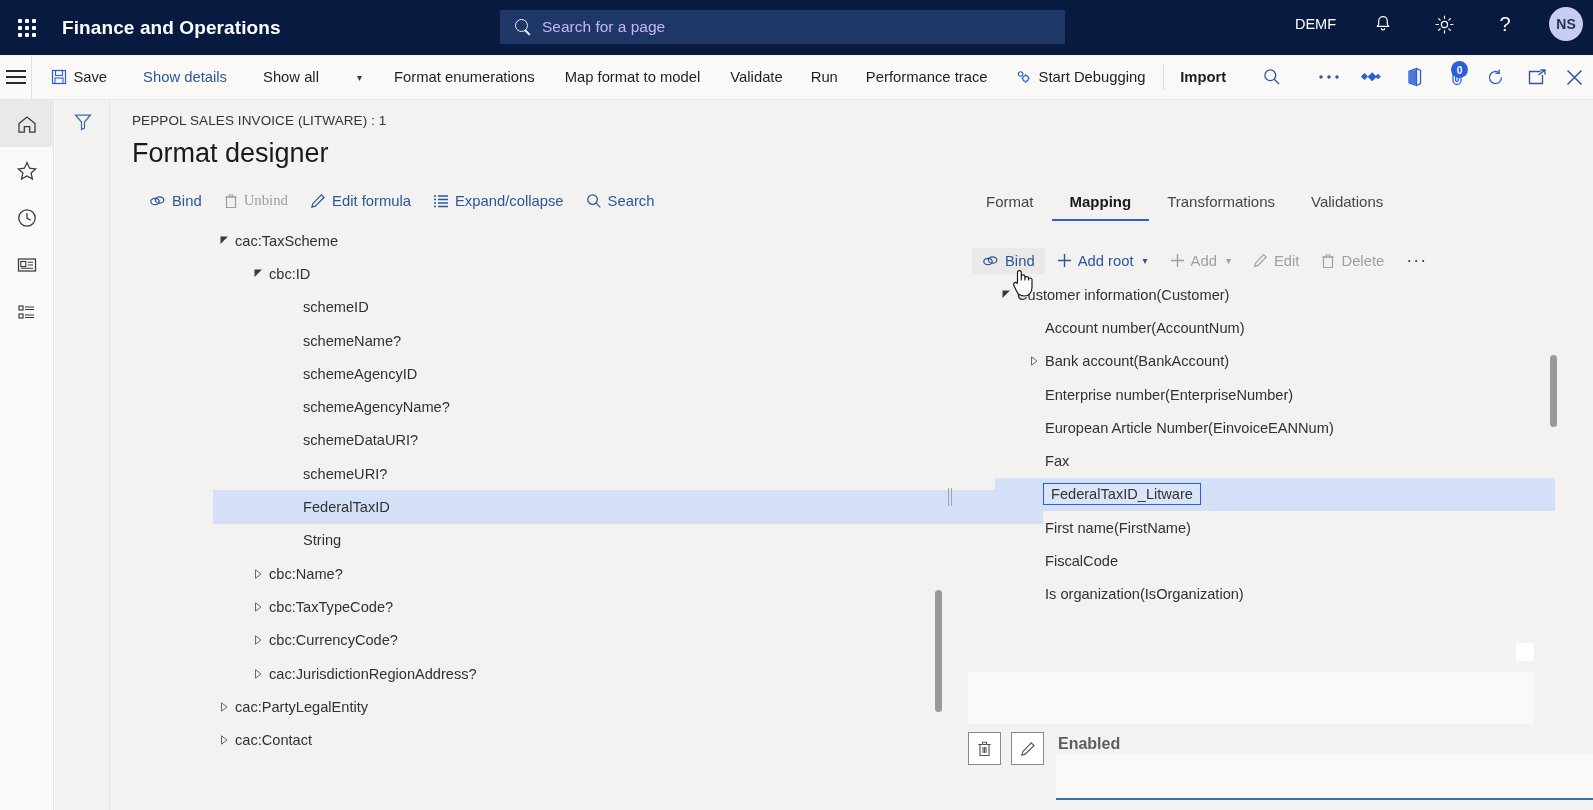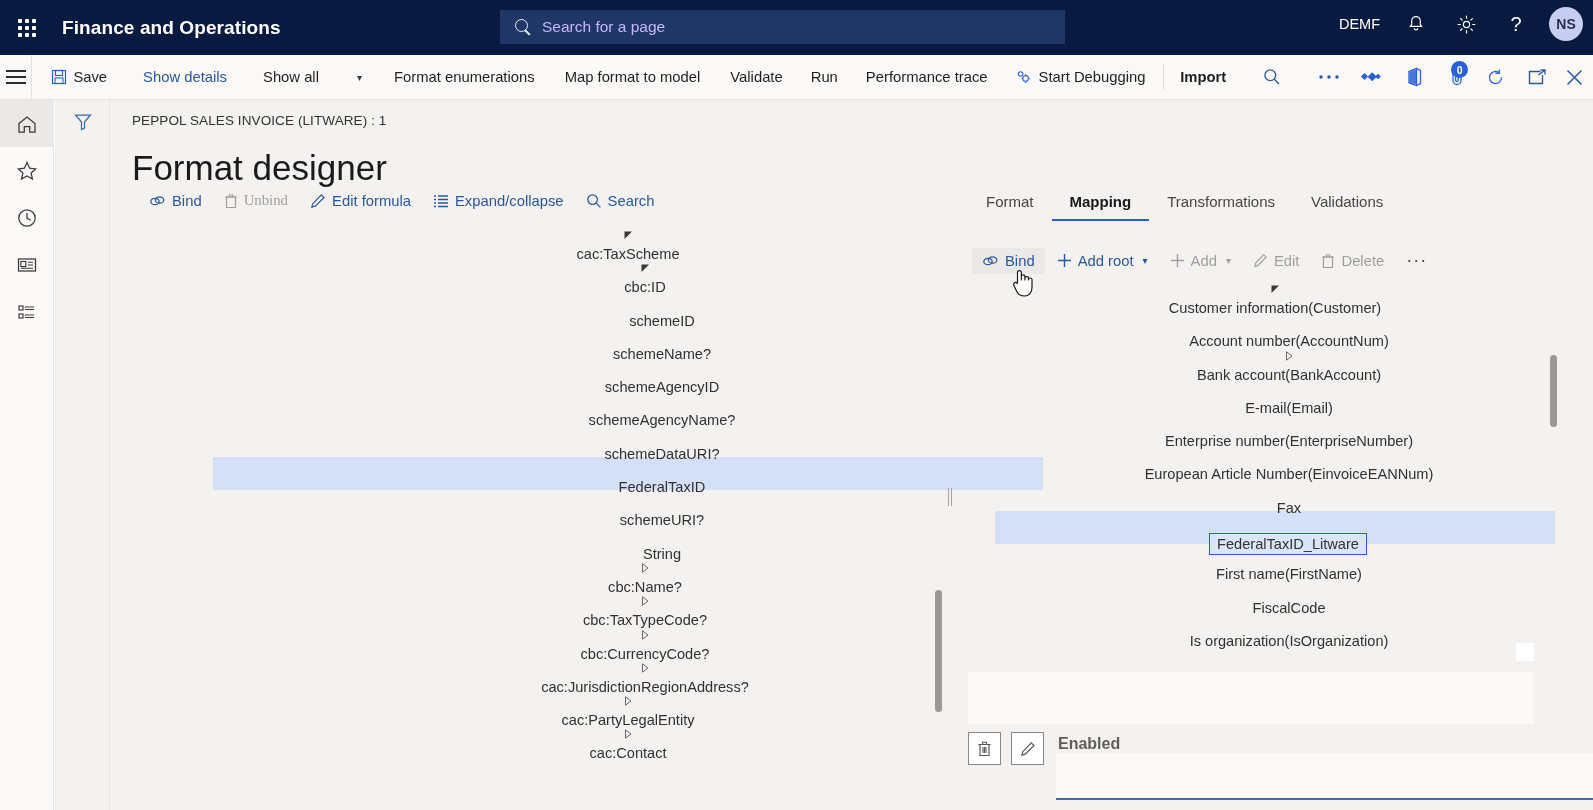--- a/index.html
+++ b/index.html
@@ -32,21 +32,21 @@
   .topsearch .mag { width: 18px; height: 18px; position: relative; margin-right: 10px; }
   .topsearch .mag::before {
     content:""; position:absolute; left:1px; top:1px; width:11px; height:11px;
     border:1.6px solid #e9edf6; border-radius:50%;
   }
   .topsearch .mag::after {
     content:""; position:absolute; left:11px; top:11px; width:7px; height:1.6px;
     background:#e9edf6; transform: rotate(45deg); transform-origin: left center;
   }
   .topsearch span { color: #c4b5fd; font-size: 15.5px; }
-  .topright { position: absolute; right: 10px; top: 0; height: 48px; display: flex; align-items: center; gap: 4px; }
+  .topright { position: absolute; right: 10px; top: 0; height: 48px; display: flex; align-items: center; gap: 15px; }
   .topright .tr-item {
     height: 55px; min-width: 46px; display: flex; align-items: center; justify-content: center;
     color: #ffffff; font-size: 14.5px; cursor: pointer; padding: 0 9px;
   }
   .tr-item svg { display: block; }
   .avatar {
     width: 34px; height: 34px; border-radius: 50%; background: #c7cdf0;
     color: #26324a; font-size: 14px; font-weight: bold;
     display: flex; align-items: center; justify-content: center; cursor: pointer;
     margin-left: 6px;
@@ -99,34 +99,34 @@
     position:absolute; left:55px; top:100px; width:55px; height:710px;
     background:#f3f2f1; border-right:1px solid #e6e4e2;
   }
   .filtercol .funnel { margin: 12px auto 0; width:55px; display:flex; justify-content:center; cursor:pointer; }
 
   
   .workspace {
     position:absolute; left:110px; top:100px; width:1483px; height:710px; background:#f3f2f1;
   }
   .crumb { position:absolute; left:22px; top:13px; font-size:13.5px; color:#333230; letter-spacing:.1px; }
-  .ptitle { position:absolute; left:22px; top:48px; font-size:35px; color:#1b1a19; font-weight:normal; }
+  .ptitle { position:absolute; left:22px; top:38px; font-size:27px; color:#1b1a19; font-weight:normal; }
 
   
   .ltools { position:absolute; left:30px; top:88px; display:flex; align-items:center; gap:4px; }
   .ltool {
     display:flex; align-items:center; gap:6px; font-size:14.8px; color:#2b579a;
     padding:4px 9px; cursor:pointer;
   }
   .ltool.disabled { color:#a19f9d; cursor:default;font-family:Liberation Serif, serif; }
 
   
   .tree { position:absolute; font-size:14.6px; color:#323130; }
   .tnode {
-    display:flex; align-items:center; height:33.3px; cursor:pointer; padding-left:0;flex-direction:column;
+    display:flex; align-items:center; height:33.3px; cursor:pointer; padding-left:0;
   }
   .tcaret { width:22px; flex:0 0 22px; display:flex; align-items:center; justify-content:center; }
   .tlabel { white-space:nowrap; }
   .tnode.sel { background:#d4e0f7; }
   .tnode.sel.boxed .tlabel {
     border:1.3px solid #2b5fd9; padding:2px 7px; background:#dbe5f9; margin-left:-2px;
   }
 
   .ltree { left:103px; top:124px; width:830px; }
   .rtree { left:885px; top:178px; width:560px; }
@@ -414,27 +414,27 @@
         <span class="tlabel">schemeAgencyID</span>
       </div>
       <div class="tnode" style="padding-left: 68px;">
         <span class="tcaret"></span>
         <span class="tlabel">schemeAgencyName?</span>
       </div>
       <div class="tnode" style="padding-left: 68px;">
         <span class="tcaret"></span>
         <span class="tlabel">schemeDataURI?</span>
       </div>
+      <div class="tnode" style="padding-left: 68px;">
+        <span class="tcaret"></span>
+        <span class="tlabel">schemeURI?</span>
+      </div>
       <div class="tnode sel" style="padding-left: 68px;">
         <span class="tcaret"></span>
         <span class="tlabel">FederalTaxID</span>
-      </div>
-      <div class="tnode" style="padding-left: 68px;">
-        <span class="tcaret"></span>
-        <span class="tlabel">schemeURI?</span>
       </div>
       <div class="tnode" style="padding-left: 68px;">
         <span class="tcaret"></span>
         <span class="tlabel">String</span>
       </div>
       <div class="tnode" style="padding-left: 34px;">
         <span class="tcaret">
           <svg width="9" height="10" viewBox="0 0 9 10">
             <path d="M1.5 0.8 L7 5 L1.5 9.2 Z" fill="none" stroke="#6a6866" stroke-width="1"></path>
           </svg>
@@ -563,24 +563,20 @@
       <div class="tnode" style="padding-left: 28px;">
         <span class="tcaret">
           <svg width="9" height="10" viewBox="0 0 9 10">
             <path d="M1.5 0.8 L7 5 L1.5 9.2 Z" fill="none" stroke="#6a6866" stroke-width="1"></path>
           </svg>
         </span>
         <span class="tlabel">Bank account(BankAccount)</span>
       </div>
       <div class="tnode" style="padding-left: 28px;">
         <span class="tcaret"></span>
-        <span class="tlabel">E-mail(Email)</span>
-      </div>
-      <div class="tnode" style="padding-left: 28px;">
-        <span class="tcaret"></span>
         <span class="tlabel">Enterprise number(EnterpriseNumber)</span>
       </div>
       <div class="tnode" style="padding-left: 28px;">
         <span class="tcaret"></span>
         <span class="tlabel">European Article Number(EinvoiceEANNum)</span>
       </div>
       <div class="tnode" style="padding-left: 28px;">
         <span class="tcaret"></span>
         <span class="tlabel">Fax</span>
       </div>

